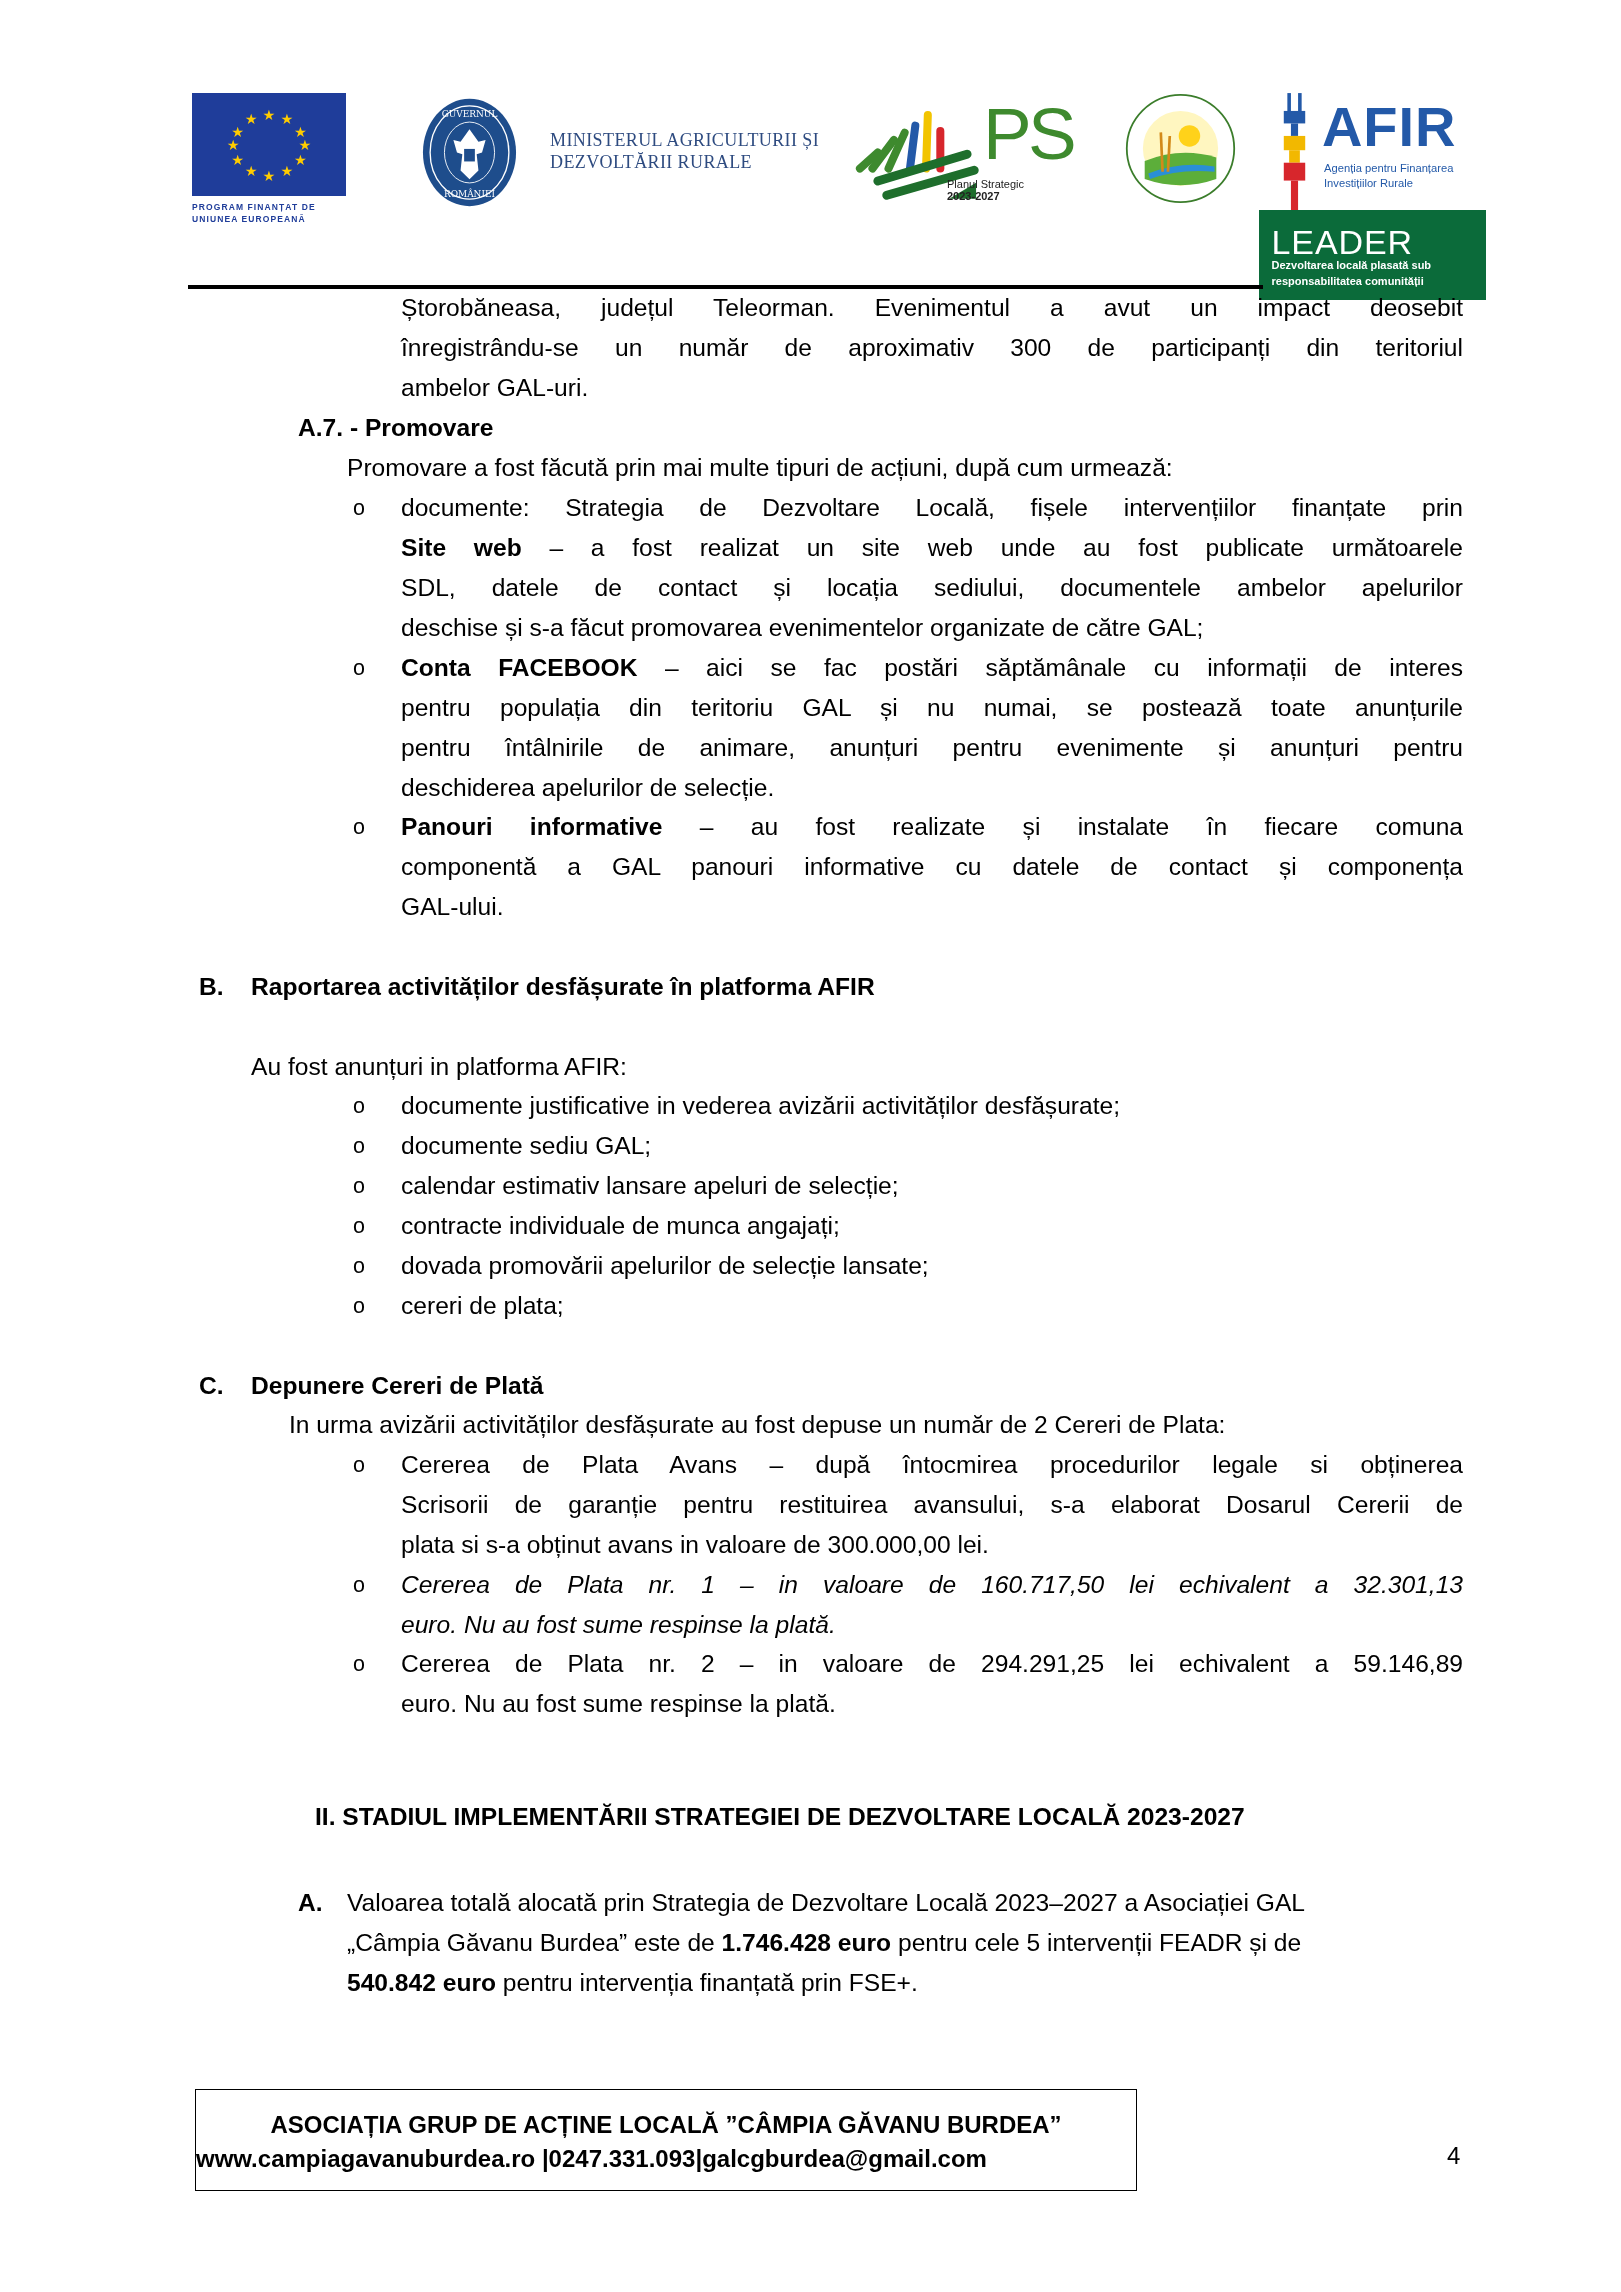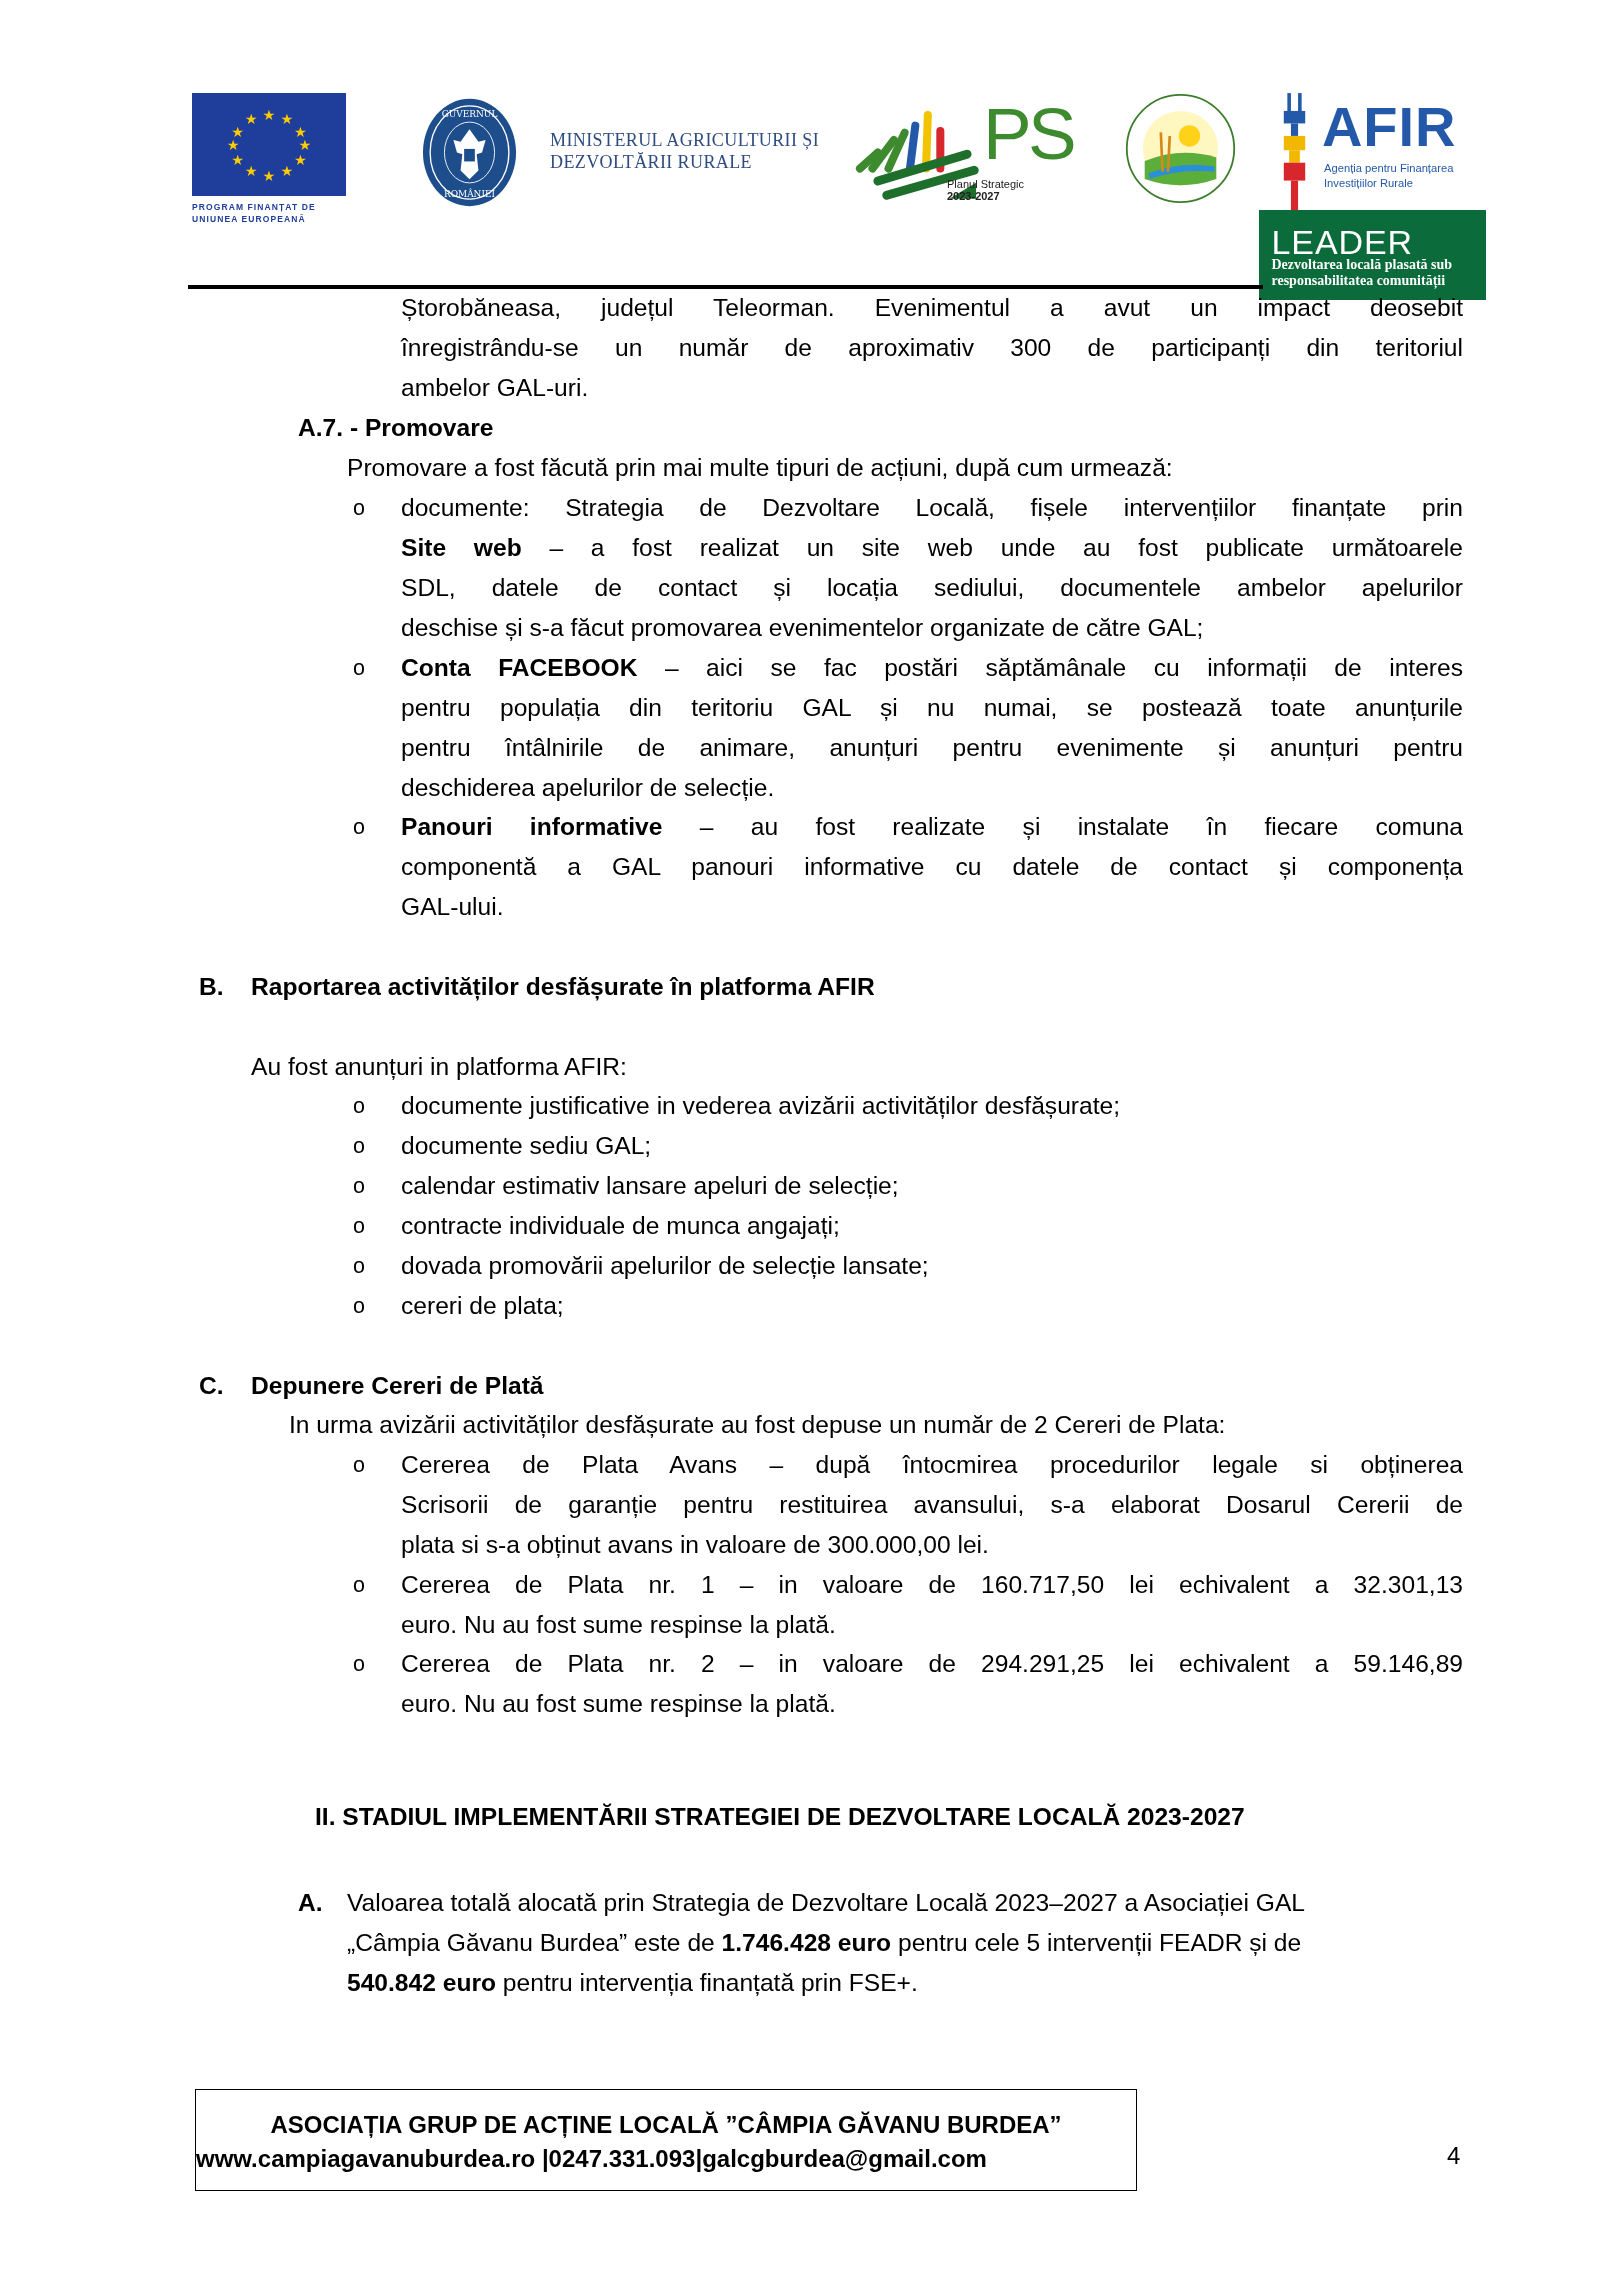--- a/index.html
+++ b/index.html
@@ -26,21 +26,21 @@
   .gal-logo { left: 1125px; top: 93px; width: 111px; height: 111px; }
   .gal-logo svg { width: 100%; height: 100%; display: block; }
 
   .afir-mark { left: 1282px; top: 93px; width: 25px; height: 118px; }
   .afir-mark svg { width: 100%; height: 100%; display: block; }
   .afir-title { left: 1322px; top: 99px; font-size: 56px; font-weight: bold; color: #2359a8; line-height: 56px; letter-spacing: 0.9px; }
   .afir-sub { left: 1324px; top: 161px; font-size: 11.2px; color: #2359a8; line-height: 15px; }
 
   .leader-box { left: 1259px; top: 210px; width: 227px; height: 90px; background: #0b6b3a; color: #fff; }
   .leader-title { position: absolute; left: 12.5px; top: 5.4px; font-size: 34px; line-height: 38px; font-weight: normal; letter-spacing: 0.9px; margin-top: 8px; }
-  .leader-sub { position: absolute; left: 12.5px; top: 47px; font-size: 14px; line-height: 16px; font-weight: bold; font-family: Liberation Serif, serif; }
+  .leader-sub { position: absolute; left: 12.5px; top: 47px; font-size: 11px; line-height: 16px; font-weight: bold; }
 
   .header-rule { left: 188px; top: 285px; width: 1075px; height: 3.6px; background: #000; }
 
   
   .doc { font-family: "Liberation Sans", "DejaVu Sans", sans-serif; font-size: 24.6px; line-height: 40px; }
   .para { text-align: justify; text-align-last: left; }
   .b { font-weight: bold; }
   .bullet { position: absolute; font-size: 21.5px; line-height: 40px; }
   .footer-box { left: 195px; top: 2089px; width: 942px; height: 102px; border: 1.8px solid #000; box-sizing: border-box; }
   .footer-l1 { position: absolute; left: 0; width: 100%; top: 19.7px; text-align: center; font-weight: bold; font-size: 24px; line-height: 30px; }
@@ -224,21 +224,21 @@
   <div class="abs" style="left:289px; top:1405px; white-space:nowrap;">In urma avizării activităților desfășurate au fost depuse un număr de 2 Cereri de Plata:</div>
 
   <span class="bullet" style="left:353px; top:1445px;">o</span>
   <div class="abs" style="left:401px; top:1445px; width:1062px;">
     <div style="text-align:justify;text-align-last:justify;">Cererea de Plata Avans – după întocmirea procedurilor legale si obținerea</div>
     <div style="text-align:justify;text-align-last:justify;">Scrisorii de garanție pentru restituirea avansului, s-a elaborat Dosarul Cererii de</div>
     <div>plata si s-a obținut avans in valoare de 300.000,00 lei.</div>
   </div>
 
   <span class="bullet" style="left:353px; top:1565px;">o</span>
-  <div class="abs" style="left:401px; top:1565px; width:1062px;">
+  <div class="abs" style="left:401px; top:1565px; width:1062px;font-style:italic;">
     <div style="text-align:justify;text-align-last:justify;">Cererea de Plata nr. 1 – in valoare de 160.717,50 lei echivalent a 32.301,13</div>
     <div>euro. Nu au fost sume respinse la plată.</div>
   </div>
 
   <span class="bullet" style="left:353px; top:1644px;">o</span>
   <div class="abs" style="left:401px; top:1644px; width:1062px;">
     <div style="text-align:justify;text-align-last:justify;">Cererea de Plata nr. 2 – in valoare de 294.291,25 lei echivalent a 59.146,89</div>
     <div>euro. Nu au fost sume respinse la plată.</div>
   </div>
 

